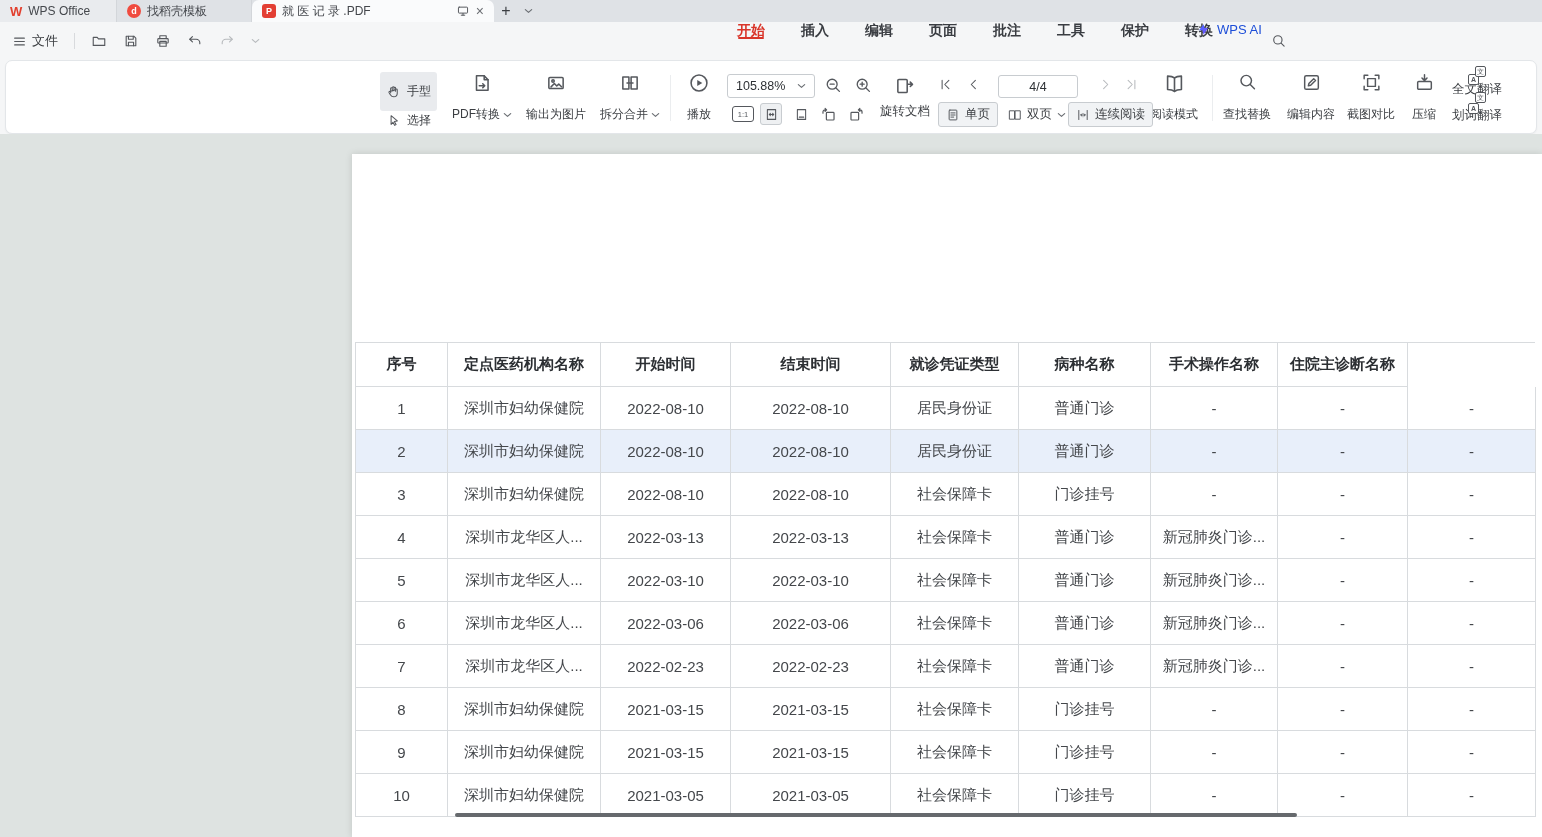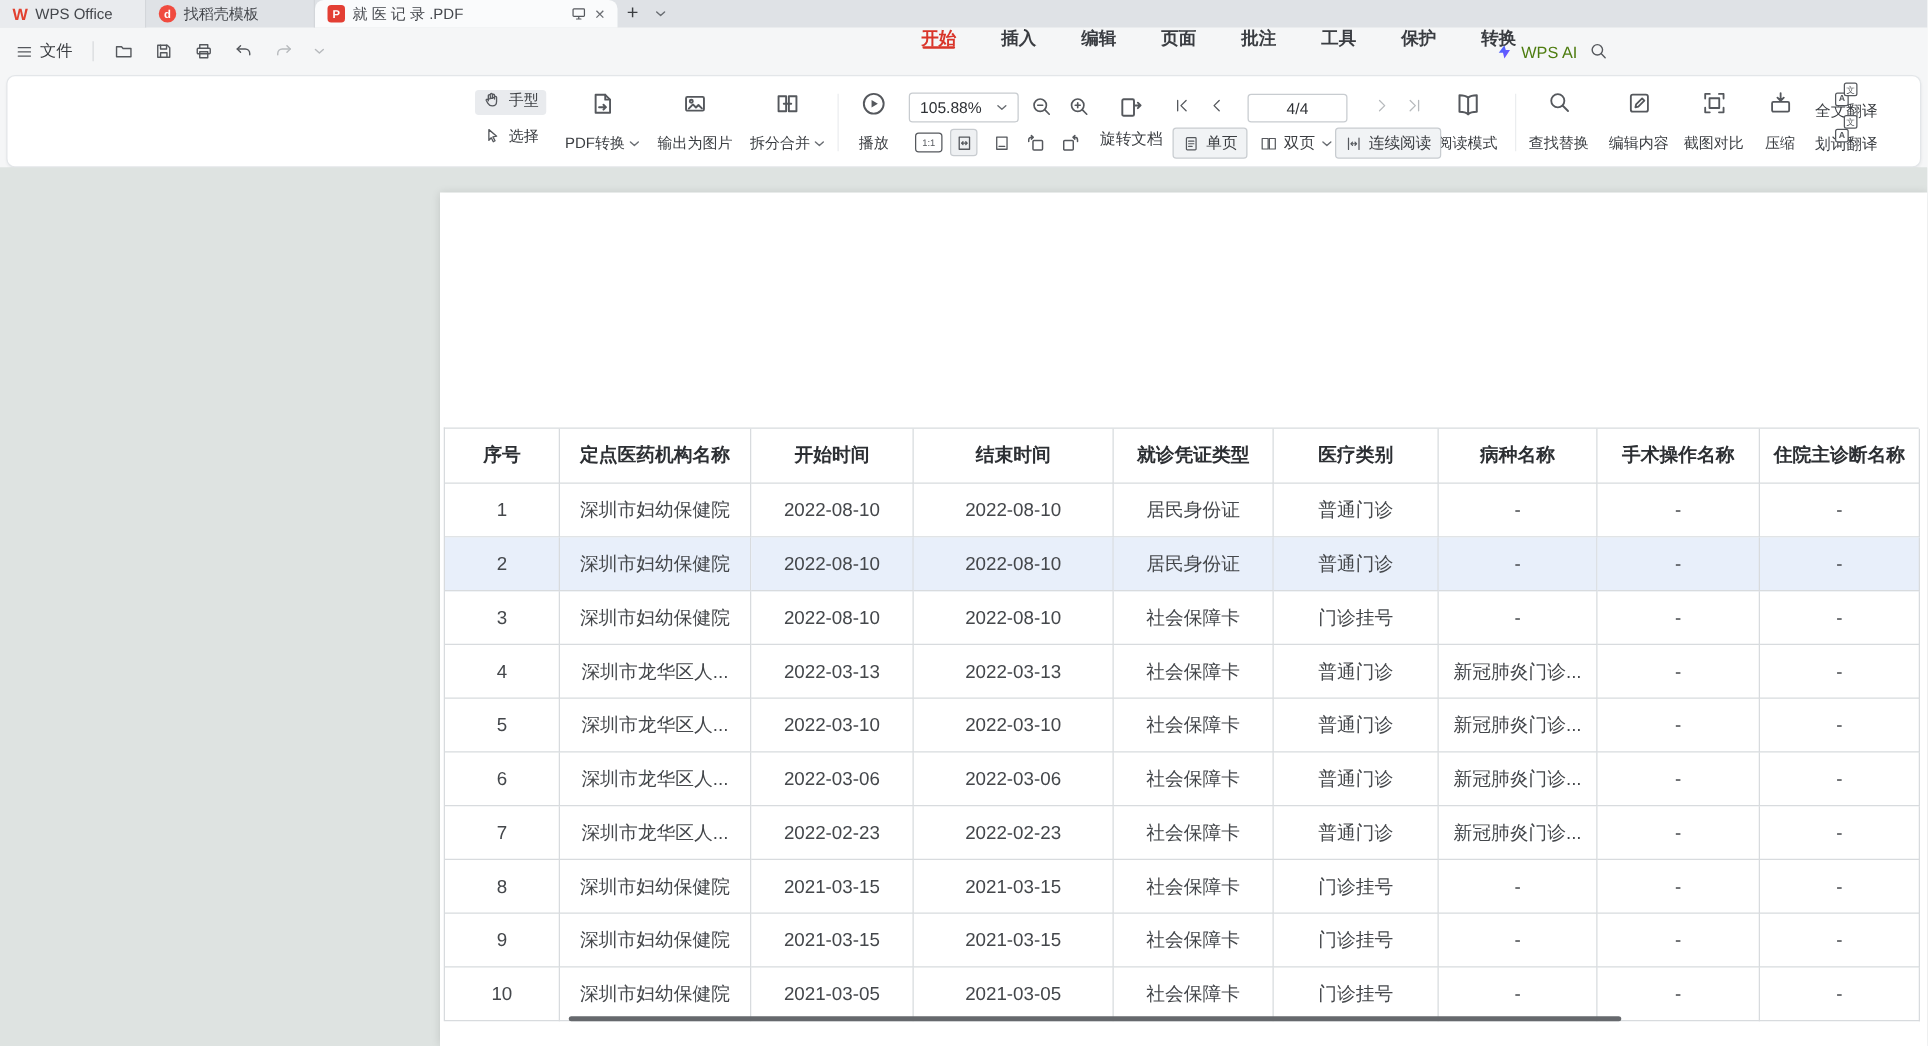--- a/index.html
+++ b/index.html
@@ -29,28 +29,28 @@
 
   .menubar { position:absolute; left:0; top:22px; right:0; height:38px; display:flex; align-items:center; }
   .mgroup { display:flex; align-items:center; gap:4px; padding-left:6px; }
   .mbtn { display:flex; align-items:center; gap:5px; padding:4px 6px; border-radius:3px; font-size:13px; color:#3b3e42; }
   .vdiv { width:1px; height:16px; background:#d8dadd; margin:0 6px; }
   .rtabs { position:absolute; left:737px; top:0; height:38px; display:flex; align-items:flex-start; gap:36px;font-weight:bold; }
   .rtab { position:relative; display:flex; align-items:center; font-size:14px; color:#3a3d42; }
   .rtab.active { color:var(--red); }
   .rtab.active::after { content:""; position:absolute; left:1px; right:1px; bottom:1px; height:2.5px;
                         background:var(--red); border-radius:2px; }
-  .ai { position:absolute; left:1196px; top:0; height:38px; display:flex; align-items:center; gap:6px; font-size:13px; color:#4d7c0f; }
+  .ai { position:absolute; left:1196px; top:0; height:38px; display:flex; gap:6px; font-size:13px; color:#1d4ed8; }
   .msearch { position:absolute; left:1271px; top:0; height:38px; display:flex; align-items:center; }
 
   
   .panel { position:absolute; left:5px; top:60px; width:1532px; height:74px; background:#fff;
            border:1px solid #e3e6e9; border-radius:7px; box-shadow:0 1px 2px rgba(0,0,0,.04); }
   .abs { position:absolute; }
-  .tool2 { display:flex; align-items:flex-start; gap:6px; height:20px; padding:0 6px; border-radius:3px; font-size:12px; color:#3b3e42; }
+  .tool2 { display:flex; align-items:center; gap:6px; height:39px; padding:0 6px; border-radius:3px; font-size:12px; color:#3b3e42; }
   .tool2.on { background:#e9ebee; }
   .bigbtn { position:absolute; top:9px; height:58px; display:flex; flex-direction:column; align-items:center;
             justify-content:space-between; padding:2px 0 5px; font-size:12px; color:#3b3e42; }
   .lblrow { display:flex; align-items:center; gap:3px; }
   .pdiv { position:absolute; top:14px; width:1px; height:46px; background:#ebedef; }
   .combo { position:absolute; display:flex; align-items:center; justify-content:space-between; padding:0 8px;
            height:24px; background:#fff; border:1px solid var(--bd); border-radius:3px; font-size:12.5px; color:#2e3135; }
   .pagebox { position:absolute; display:flex; align-items:center; justify-content:center; height:23px;
              background:#fff; border:1px solid var(--bd); border-radius:3px; font-size:12.5px; color:#2e3135; }
   .ibtn { position:absolute; display:flex; align-items:center; justify-content:center; }
@@ -466,21 +466,20 @@
 
   <div class="canvas">
     <div class="page">
       <div class="dtable">
           <div class="trow thead">
             <div class="tcell">序号</div>
             <div class="tcell">定点医药机构名称</div>
             <div class="tcell">开始时间</div>
             <div class="tcell">结束时间</div>
             <div class="tcell">就诊凭证类型</div>
-            <div class="tcell">医疗类别</div>
             <div class="tcell">病种名称</div>
             <div class="tcell">手术操作名称</div>
             <div class="tcell">住院主诊断名称</div>
           </div>
           <div class="trow">
             <div class="tcell">1</div>
             <div class="tcell">深圳市妇幼保健院</div>
             <div class="tcell">2022-08-10</div>
             <div class="tcell">2022-08-10</div>
             <div class="tcell">居民身份证</div>

